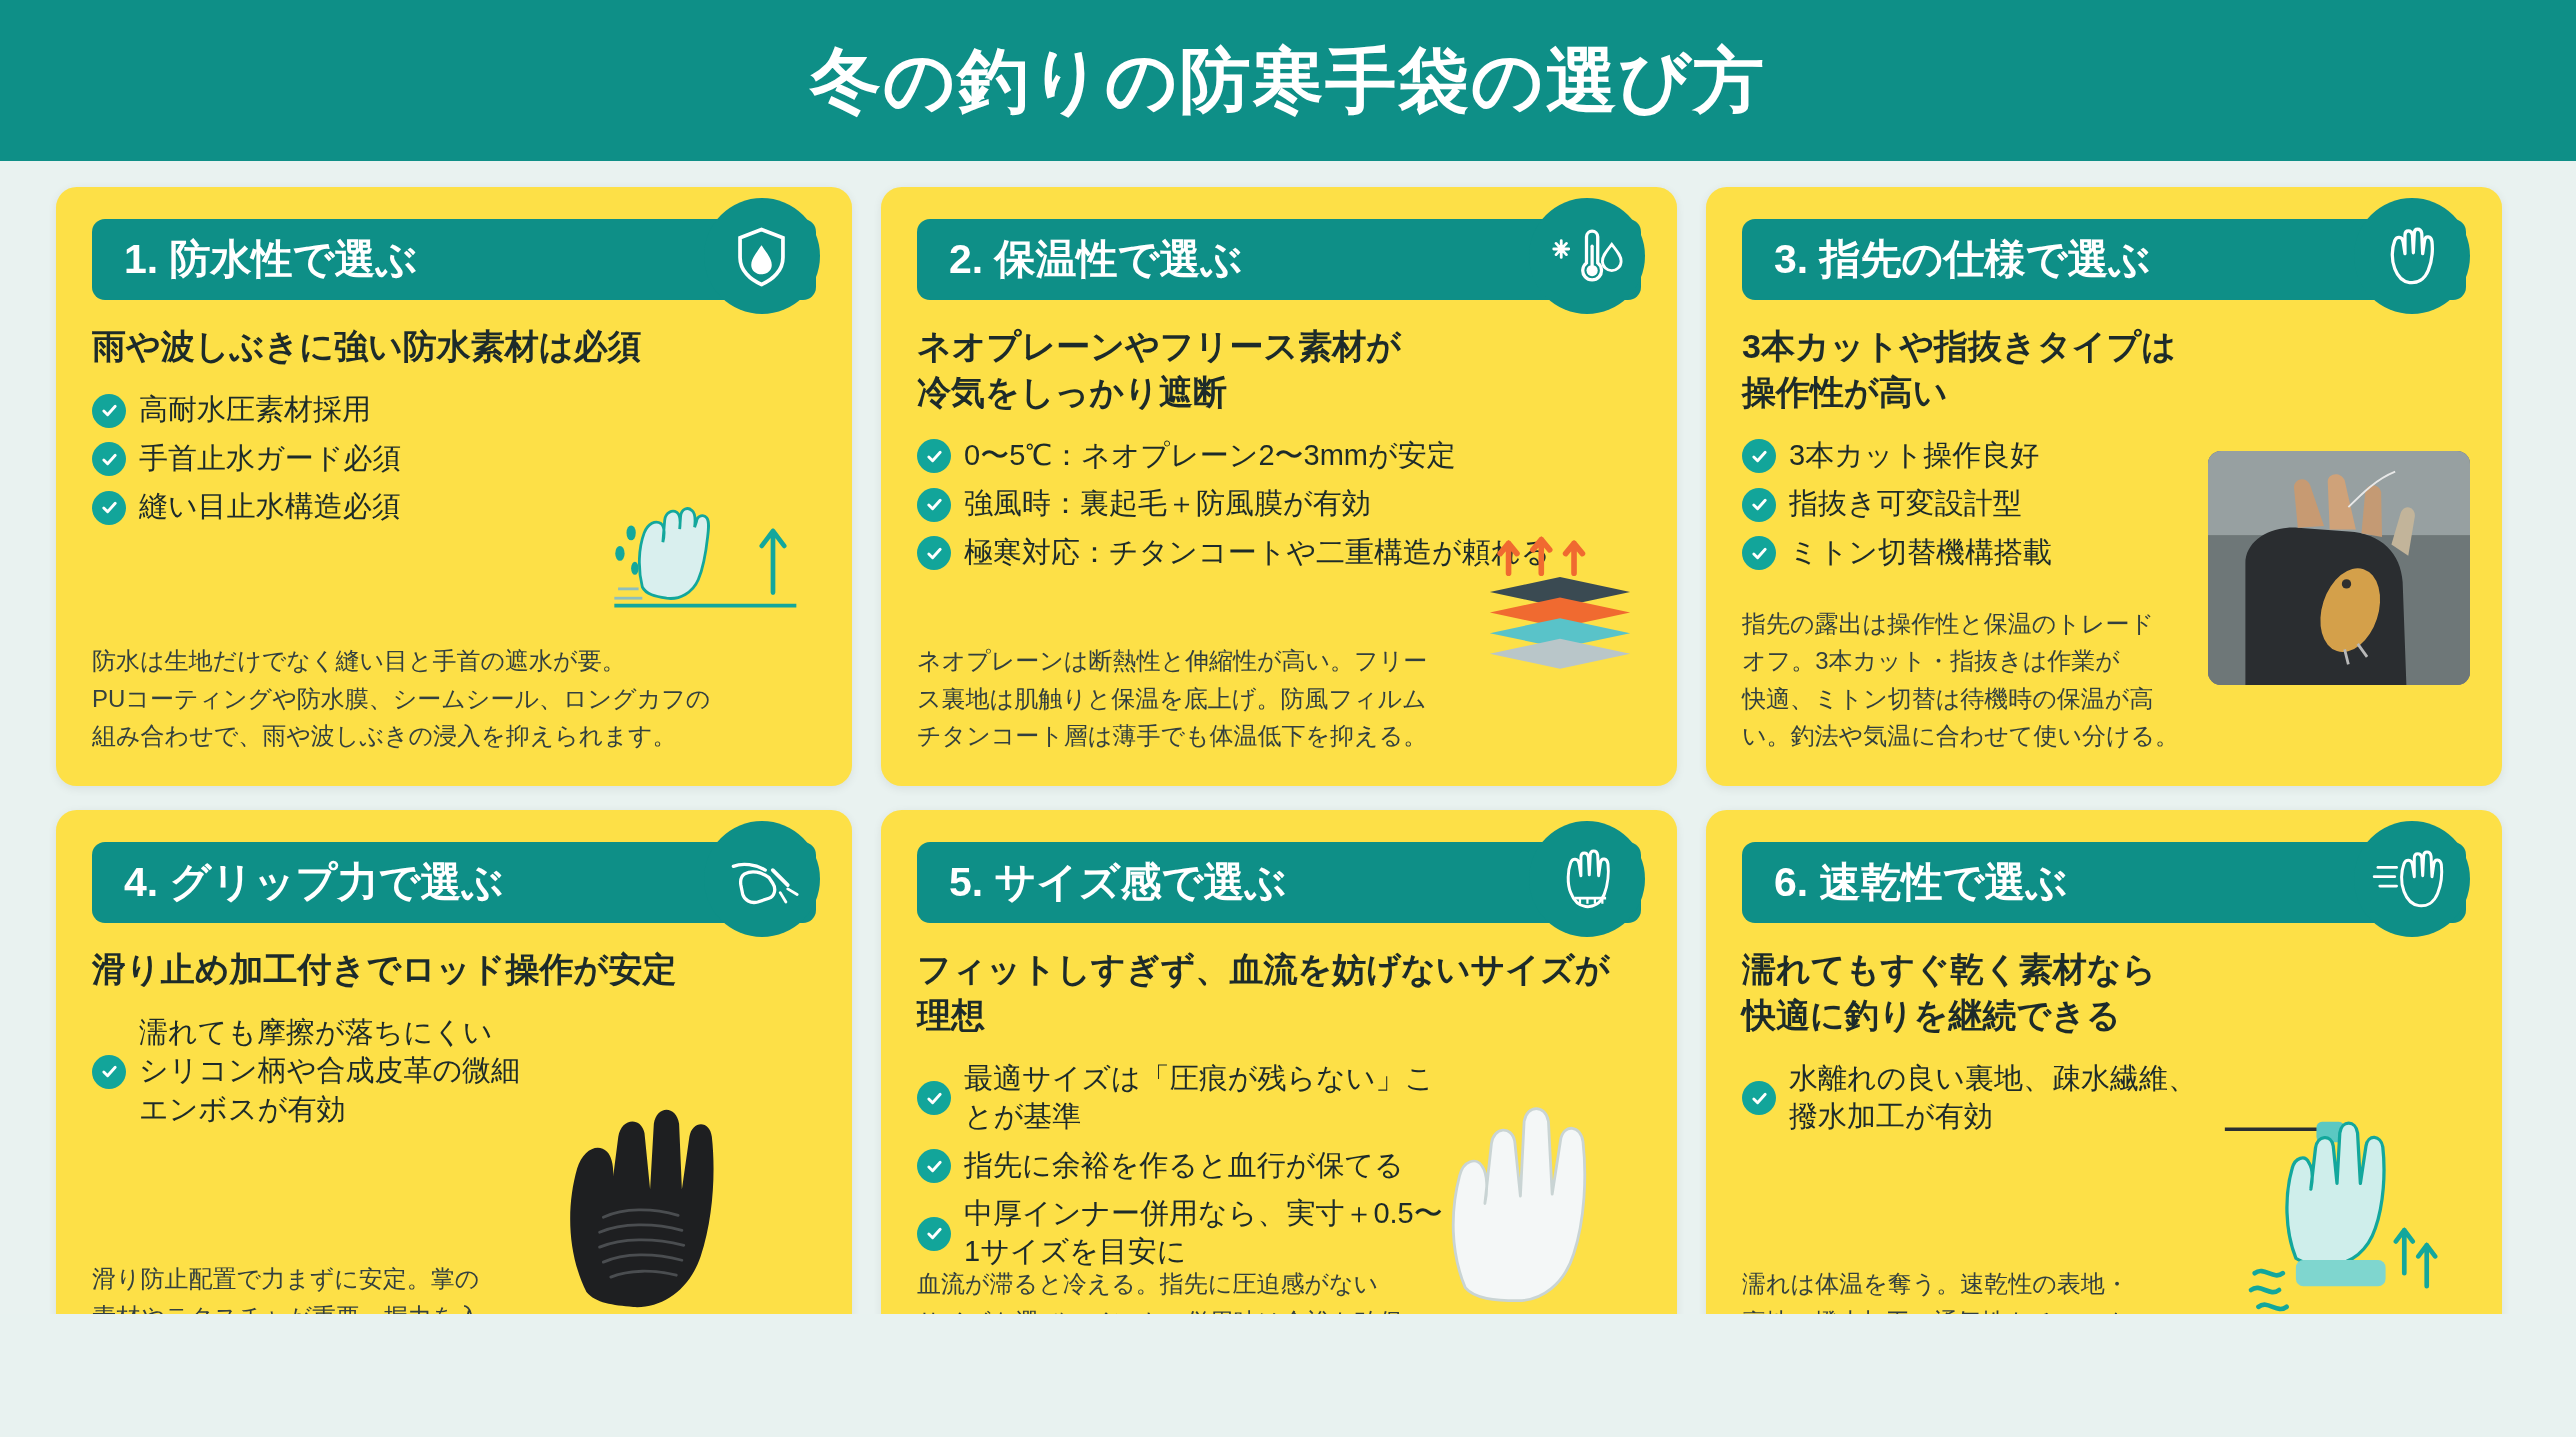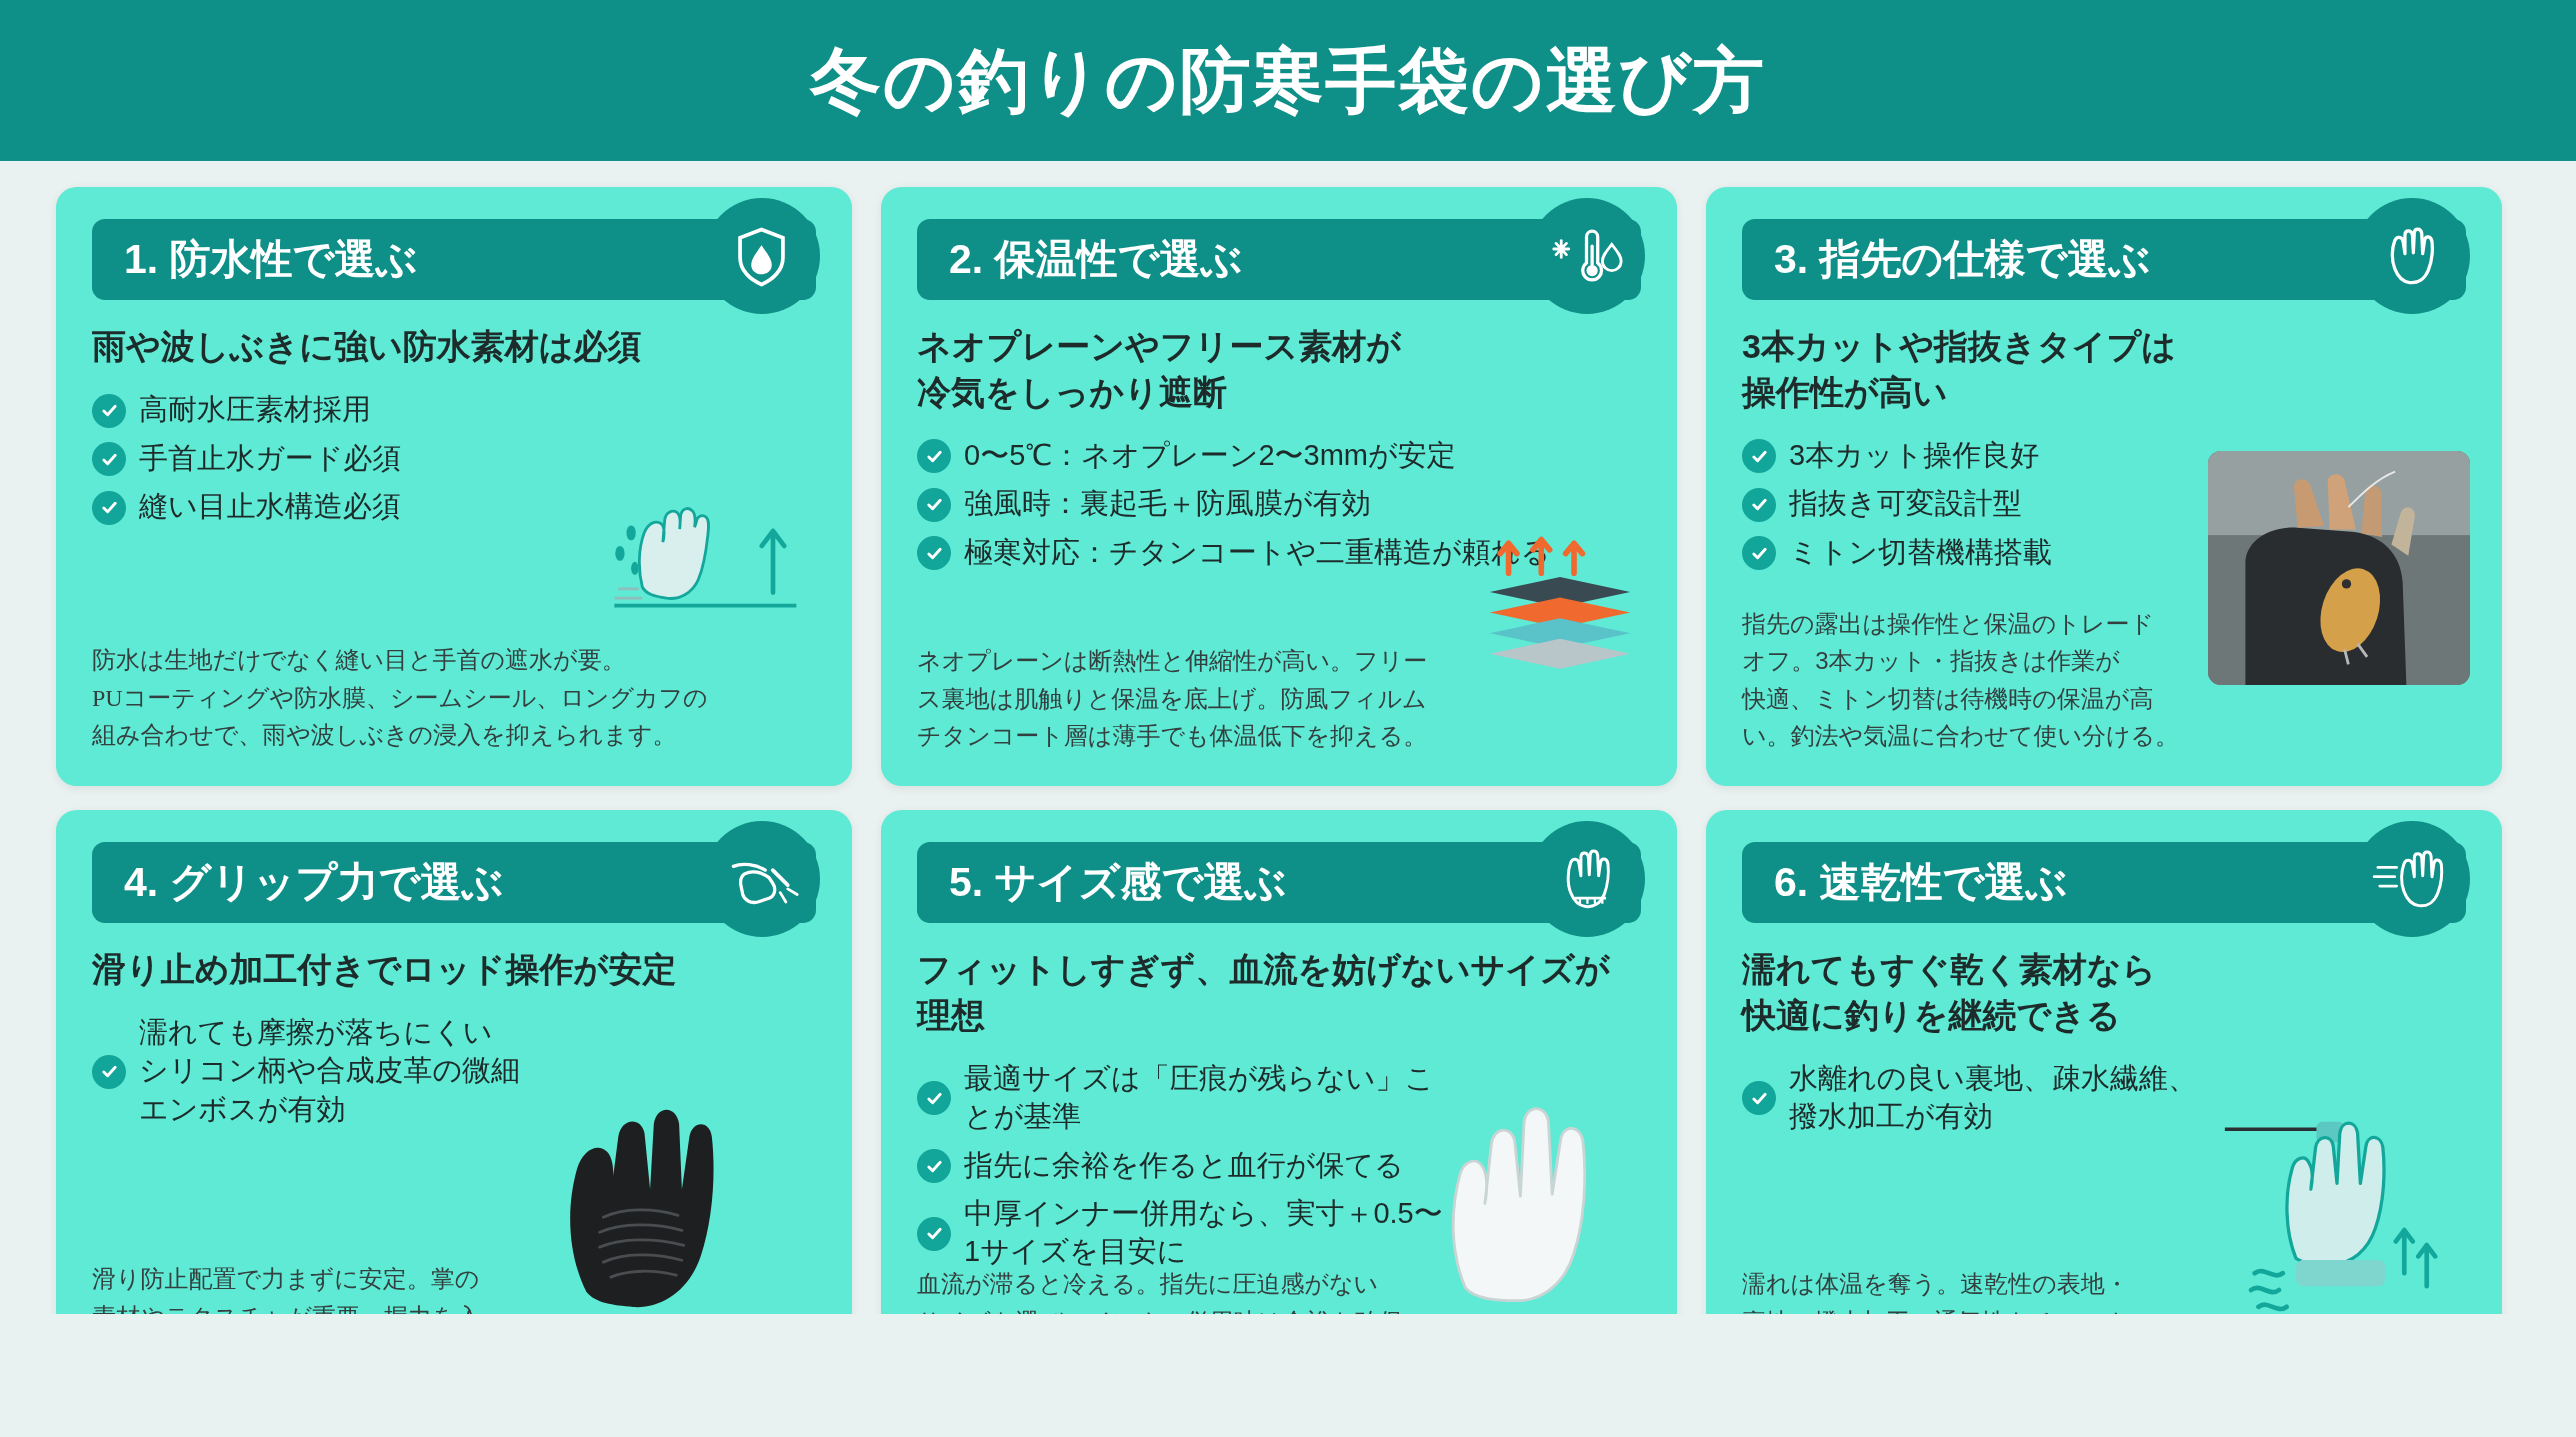--- a/index.html
+++ b/index.html
@@ -39,21 +39,21 @@
     left: 56px;
     width: 2464px;
     display: grid;
     grid-template-columns: repeat(3, 796px);
     grid-template-rows: 599px 599px;
     column-gap: 29px;
     row-gap: 24px;
   }
   .card {
     position: relative;
-    background: #5eead4;
+    background: #fde047;
     border-radius: 20.6px;
     box-shadow: 0 2.8px 9.4px rgba(0,0,0,0.07);
     padding: 32px 36px 28px 36px;
     overflow: hidden;
   }
   
   .card-bar {
     position: relative;
     height: 81px;
     background: #0e8f87;
@@ -202,21 +202,21 @@
             <ellipse cx="48" cy="62" rx="5" ry="8"></ellipse>
             <ellipse cx="36" cy="84" rx="5" ry="8"></ellipse>
             <ellipse cx="52" cy="100" rx="4" ry="7"></ellipse>
           </g>
           <g stroke="#8fbfbc" stroke-width="3" fill="none">
             <path d="M30 132 L60 132"></path>
             <path d="M34 122 L56 122"></path>
           </g>
         </svg>
       </div>
-      <div class="note" style="position:absolute; left:36px; right:32px; bottom:32px;font-family:Liberation Serif, serif;">防水は生地だけでなく縫い目と手首の遮水が要。
+      <div class="note" style="position:absolute; left:36px; right:32px; bottom:32px;">防水は生地だけでなく縫い目と手首の遮水が要。
 PUコーティングや防水膜、シームシール、ロングカフの
 組み合わせで、雨や波しぶきの浸入を抑えられます。</div>
     </div>
 
     <div class="card">
       <div class="card-bar">
         <div class="card-bar-title">2. 保温性で選ぶ</div>
         <div class="bar-icon">
           <svg width="77" height="73" viewBox="0 0 82 78">
             <g stroke="#ffffff" stroke-width="3" stroke-linecap="round">

